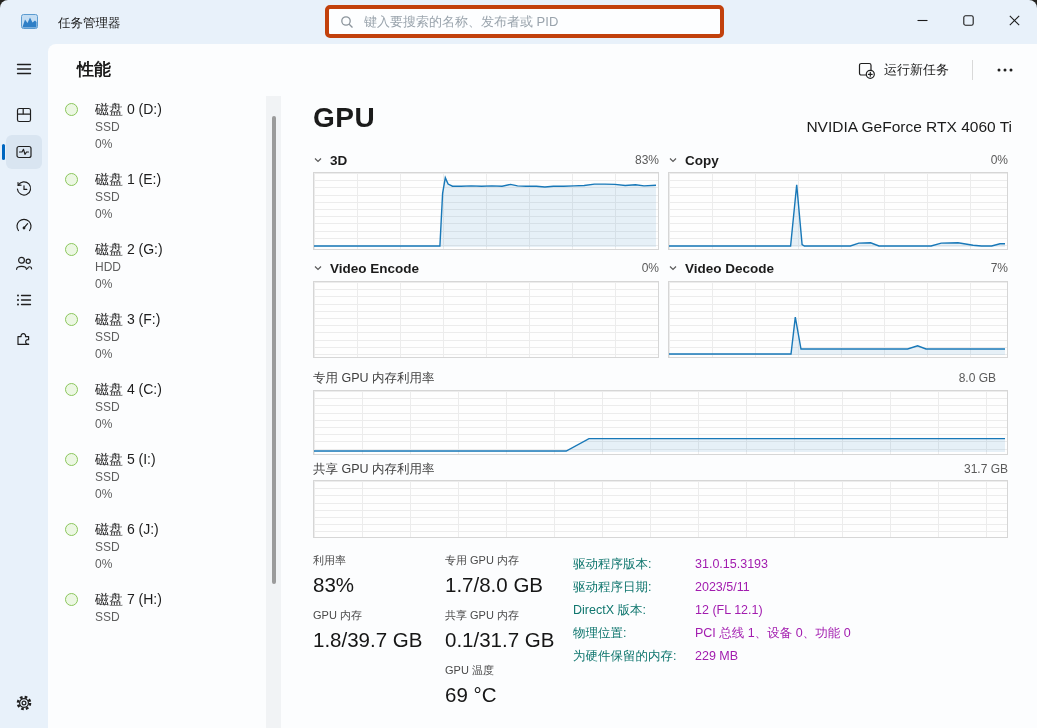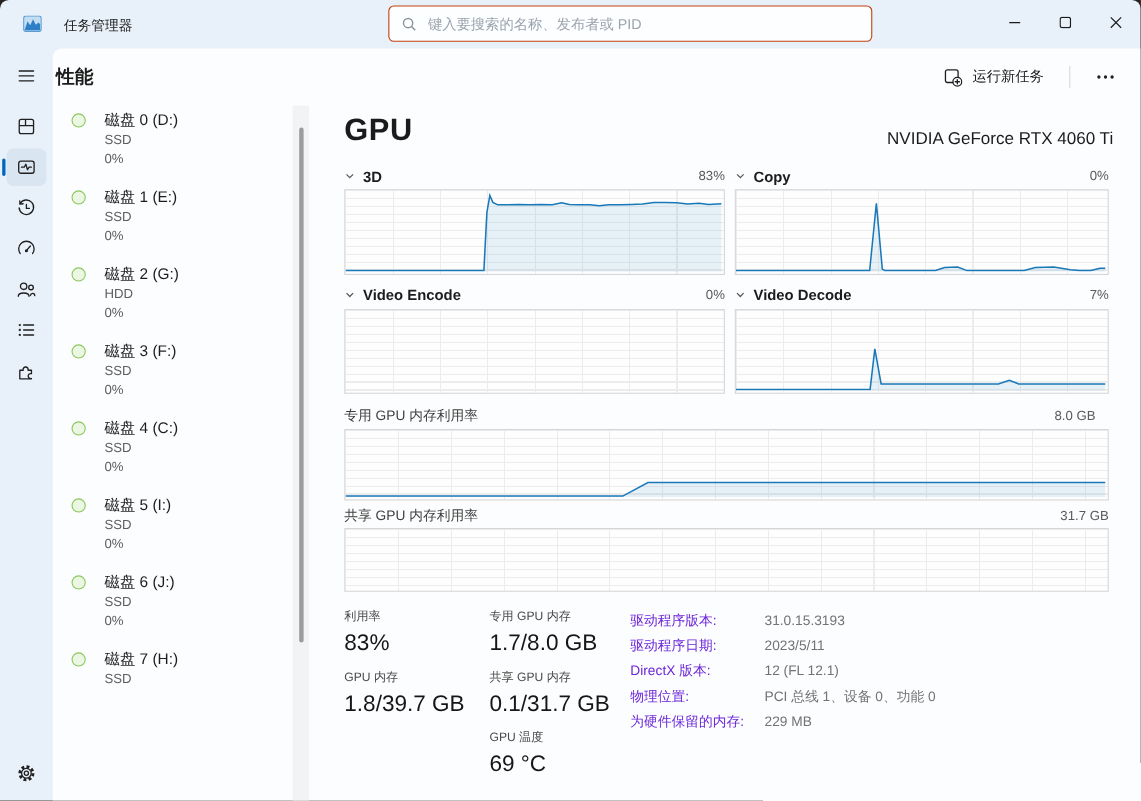--- a/index.html
+++ b/index.html
@@ -4,44 +4,44 @@
 <style>
   * { margin:0; padding:0; box-sizing:border-box; }
   html,body { background:#24231f; font-family:"Liberation Sans","DejaVu Sans",sans-serif; }
   .window { position:relative; width:1037px; height:728px; background:#e8f1fa;
             border-radius:8px 8px 0 0; overflow:hidden; color:#1b1b1b; }
 
   
   .titlebar { position:absolute; top:0; left:0; right:0; height:44px;padding-left:40px; }
   .app-icon { position:absolute; left:21px; top:14px; }
   .tb-title { position:absolute; left:58px; top:15px; font-size:12.5px; color:#1b1b1b; }
-  .searchbox { position:absolute; left:325px; top:5px; width:440px; height:33px;
-               background:#fdfeff; border:1px solid #c2410c; border-radius:5px;
-               display:flex; align-items:center; padding:0 11px; gap:10px;margin-left:28px; }
+  .searchbox { position:absolute; left:325px; top:5px; width:399px; height:33px;
+               background:#fdfeff; border:4px solid #c2410c; border-radius:5px;
+               display:flex; align-items:center; padding:0 11px; gap:10px; }
   .searchbox input { border:none; outline:none; background:transparent; flex:1;
                font-size:13px; color:#1b1b1b; font-family:inherit; }
   .searchbox input::placeholder { color:#9aa4ad; }
   .win-controls { position:absolute; right:0; top:0; display:flex; height:40px; }
   .win-btn { width:46px; height:40px; display:flex; align-items:center; justify-content:center; }
 
   
   .rail { position:absolute; left:0; top:44px; bottom:0; width:48px; }
   .rail-btn { position:relative; width:36px; height:34px; margin:3px 0 3px 6px; border-radius:6px;
               display:flex; align-items:center; justify-content:center; }
   .rail-btn.menu { margin-top:8px; margin-bottom:12px; }
   .rail-btn.active { background:#d9e5f1; }
   .rail-btn.active .accent { position:absolute; left:-4px; top:9px; width:3px; height:16px;
               border-radius:2px; background:#0067c0; }
   .rail-btn.settings { position:absolute; bottom:8px; left:0; margin:0 0 0 6px; }
   .rail svg { display:block; }
 
   
   .content { position:absolute; left:48px; top:44px; right:0; bottom:0;
              background:#fcfdfe; border-top-left-radius:8px; }
-  .page-title { position:absolute; left:3px; top:14px; font-size:17px; font-weight:700; }
+  .page-title { position:absolute; left:29px; top:14px; font-size:17px; font-weight:700; }
   .run-task { position:absolute; right:77px; top:10px; height:32px; display:flex; align-items:center;
               gap:9px; padding:0 11px; border-radius:5px; font-size:13px; }
   .hdr-divider { position:absolute; right:64px; top:16px; width:1px; height:20px; background:#d9d9d9; }
   .more-btn { position:absolute; right:14px; top:12px; width:36px; height:28px; border-radius:5px;
               display:flex; align-items:center; justify-content:center; }
 
   
   .side-list { position:absolute; left:0; top:52px; bottom:0; width:218px; overflow:hidden; padding-top:4px; }
   .side-item { display:flex; padding-left:17px; margin-bottom:17px; }
   .ring { flex:0 0 auto; width:13px; height:13px; border-radius:50%; border:1.5px solid #999;
@@ -68,22 +68,22 @@
   .chart.wide { background-image:
              repeating-linear-gradient(to right, #ececec 0 1px, transparent 1px 48px),
              repeating-linear-gradient(to bottom, #ececec 0 1px, transparent 1px 7.2px); }
   .chart svg { position:absolute; left:0; top:0; }
 
   .stat { position:absolute; }
   .stat .lbl { font-size:11px; color:#4a4a4a; margin-bottom:5px; }
   .stat .val { font-size:20.5px; color:#161616; }
   .details { position:absolute; left:260px; top:457px; width:440px; }
   .detail-row { display:flex; font-size:12.5px; line-height:23px; }
-  .detail-label { width:122px; color:#6d28d9; }
-  .detail-value { color:#737373; }
+  .detail-label { width:122px; color:#0f766e; }
+  .detail-value { color:#a21caf; }
 </style>
 </head>
 <body>
 
 <div class="window">
 
   <div class="titlebar">
     <svg class="app-icon" width="17" height="15" viewBox="0 0 17 15">
       <rect x="0.5" y="0.5" width="16" height="14" rx="2" fill="#c3ddf3" stroke="#5b9bd0"></rect>
       <polygon points="1.5,13 4,5.5 6.5,9 9,3.5 11.5,8.5 14,6.5 15.5,8 15.5,13.5 1.5,13.5" fill="#2f7fc6"></polygon>

